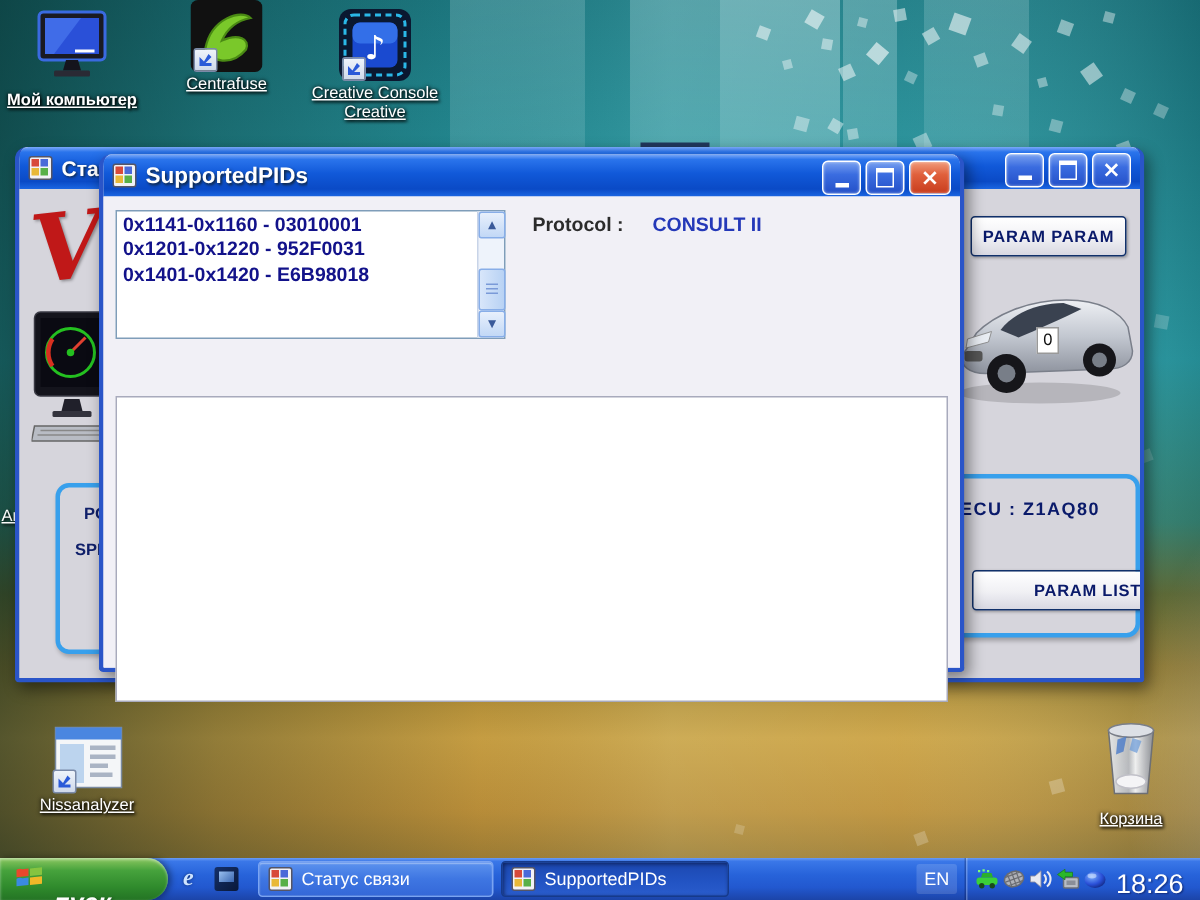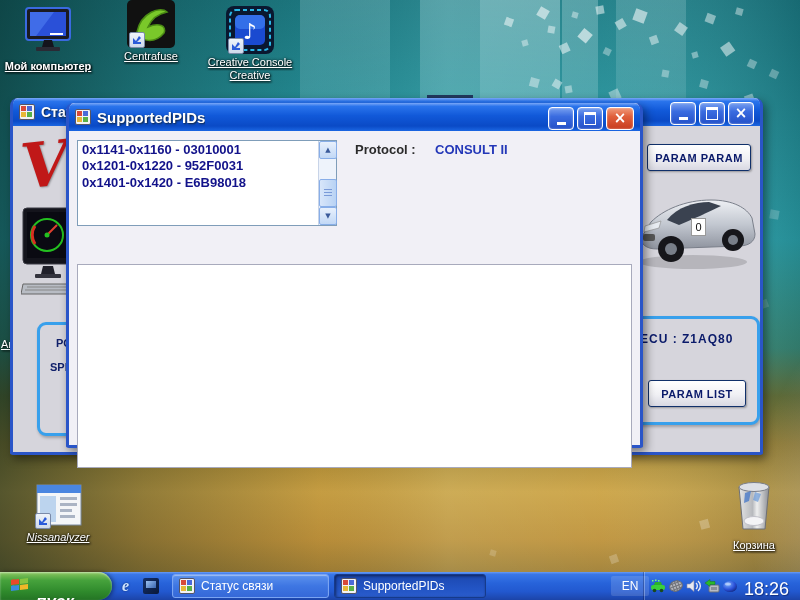--- a/index.html
+++ b/index.html
@@ -34,21 +34,21 @@
   #status-win{left:10px;top:98px;width:747px;height:354px;background:#d8d7de;z-index:2;}
   #status-win .body{position:absolute;left:0;top:28px;right:0;bottom:0;background:#d6d5dc;overflow:hidden;}
   .v-logo{position:absolute;left:8px;top:2px;font-family:"DejaVu Serif",serif;font-style:italic;font-weight:bold;font-size:62px;color:#c01818;transform:rotate(-6deg);text-shadow:1px 1px 2px rgba(0,0,0,.35);}
   .blue-box{position:absolute;border:3px solid #38a0ec;border-radius:9px;background:#d6d5dc;box-shadow:1px 2px 3px rgba(0,0,0,.25);}
   #left-box{left:24px;top:196px;width:170px;height:108px;}
   #left-box .bl{position:absolute;font-size:11px;font-weight:bold;color:#10206a;}
   #ecu-box{left:619px;top:190px;width:122px;height:103px;}
   .xp-btn{position:absolute;border:1px solid #10306a;border-radius:3px;background:linear-gradient(180deg,#ffffff 0%,#f0f0f4 55%,#d8d8e2 100%);
     color:#0a1a6a;font-weight:bold;font-size:11px;display:flex;align-items:center;justify-content:center;box-shadow:1px 1px 2px rgba(0,0,0,.3);cursor:pointer;letter-spacing:.5px;}
   #param-queue{left:634px;top:18px;width:102px;height:25px;}
-  #param-list{left:13px;top:61px;width:96px;height:25px;}
+  #param-list{left:13px;top:61px;width:96px;height:25px;padding-left:28px;}
   #ecu-text{position:absolute;left:5px;top:13px;font-size:12px;font-weight:bold;color:#0a1a6a;letter-spacing:1px;white-space:nowrap;}
   #car-badge{position:absolute;left:678px;top:92px;width:13px;height:16px;background:#fff;border:1px solid #999;font-size:11px;color:#111;text-align:center;line-height:16px;}
 
   
   #dialog{left:66px;top:103px;width:571px;height:342px;background:#f1f0f6;z-index:3;}
   #dialog .titlebar .t-text{font-size:15px;}
   #dialog .body{position:absolute;left:0;top:28px;right:0;bottom:0;background:#f1f0f6;}
   #pid-list{position:absolute;left:8px;top:9px;width:258px;height:84px;background:#fff;border:1px solid #7f9db9;}
   #pid-items{position:absolute;left:1px;top:1px;right:18px;bottom:1px;overflow:hidden;}
   .pid-item{font-size:13px;font-weight:bold;color:#12128a;line-height:16.3px;padding-left:3px;white-space:nowrap;cursor:default;}
@@ -75,21 +75,21 @@
   .ql-icon{position:absolute;top:6px;width:16px;height:16px;cursor:pointer;}
   #ie-icon{left:122px;font-family:"Liberation Serif",serif;font-style:italic;font-weight:bold;font-size:16px;line-height:16px;color:#cfe4ff;text-shadow:0 0 2px #0a2a6a;}
   #ql-app{left:143px;background:linear-gradient(135deg,#14306a,#0a1838);border-radius:2px;}
   #ql-app span{position:absolute;left:3px;top:3px;width:10px;height:7px;background:linear-gradient(135deg,#9ac0f0,#3a66b0);}
   .task-btn{position:absolute;top:2px;height:24px;border-radius:3px;display:flex;align-items:center;padding:0 6px;box-sizing:border-box;cursor:pointer;
     background:linear-gradient(180deg,#5c92ee 0%,#3e76e2 50%,#3568d8 100%);border:1px solid #7aa4f2;box-shadow:inset 0 1px 1px rgba(255,255,255,.4);}
   .task-btn.active{background:linear-gradient(180deg,#1c48b0 0%,#2254c4 60%,#2a5ccc 100%);border:1px solid #163a8a;box-shadow:inset 1px 1px 3px rgba(0,0,20,.55);}
   .task-btn .t-label{color:#fff;font-size:12px;margin-left:6px;white-space:nowrap;overflow:hidden;text-overflow:ellipsis;}
   #task1{left:172px;width:157px;}
   #task2{left:334px;width:152px;}
-  #lang-box{position:absolute;left:611px;top:4px;width:38px;height:20px;background:rgba(255,255,255,.14);border-radius:2px;color:#fff;font-size:12px;display:flex;align-items:center;justify-content:center;cursor:pointer;}
+  #lang-box{position:absolute;left:611px;top:4px;width:27px;height:20px;background:rgba(255,255,255,.14);border-radius:2px;color:#fff;font-size:12px;display:flex;align-items:center;justify-content:center;cursor:pointer;}
   #tray{position:absolute;left:644px;top:0;height:28px;border-left:1px solid rgba(255,255,255,.28);box-shadow:-1px 0 0 rgba(0,0,30,.25);}
   .tray-ico{position:absolute;top:6px;width:16px;height:16px;cursor:pointer;}
   #clock{position:absolute;left:744px;top:7px;color:#fff;font-size:18px;cursor:pointer;text-shadow:1px 1px 1px rgba(0,0,40,.4);}
 </style>
 </head>
 <body>
 
 <svg class="abs" width="800" height="600" viewBox="0 0 800 600" style="left:0;top:0;z-index:0;">
   <defs>
     <linearGradient id="base" x1="0" y1="0" x2="0" y2="1">
@@ -220,21 +220,21 @@
     <span class="overlay-arrow">
       <svg width="10" height="10" viewBox="0 0 10 10">
           <polygon points="1,9 1,3 4,6 7,1 9,3 5,7 9,7 9,9" fill="#2a5ad8"></polygon>
         </svg>
     </span>
   </div>
   <span class="lbl">Creative Console</span>
   <span class="lbl" style="margin-top:0;">Creative</span>
 </div>
 
-<div class="dicon" style="left:10px;top:483px;width:96px;font-style:italic;">
+<div class="dicon" style="left:10px;top:483px;width:96px;">
   <div style="position:relative;width:50px;height:46px;margin:0 auto;">
     <svg width="50" height="46" viewBox="0 0 50 46">
       <rect x="4" y="2" width="44" height="40" fill="#f4f6f8" stroke="#7a8aa0"></rect>
       <rect x="4" y="2" width="44" height="8" fill="#4a86e0"></rect>
       <rect x="7" y="13" width="16" height="26" fill="#bcd4ee"></rect>
       <rect x="27" y="14" width="17" height="3" fill="#aab4c4"></rect>
       <rect x="27" y="20" width="17" height="3" fill="#aab4c4"></rect>
       <rect x="27" y="26" width="12" height="3" fill="#aab4c4"></rect>
       <rect x="27" y="32" width="15" height="3" fill="#aab4c4"></rect>
     </svg>

